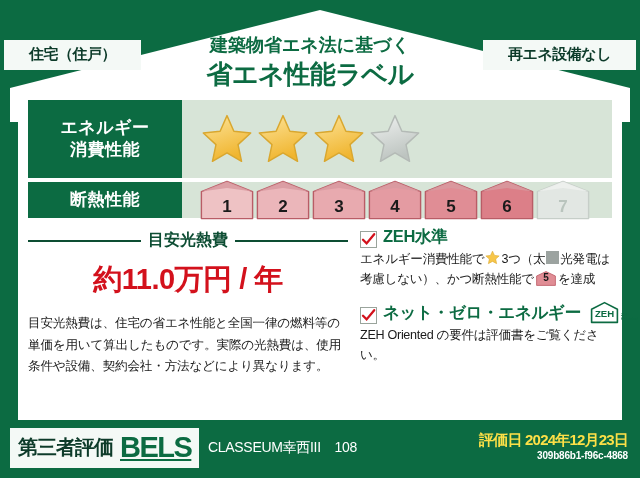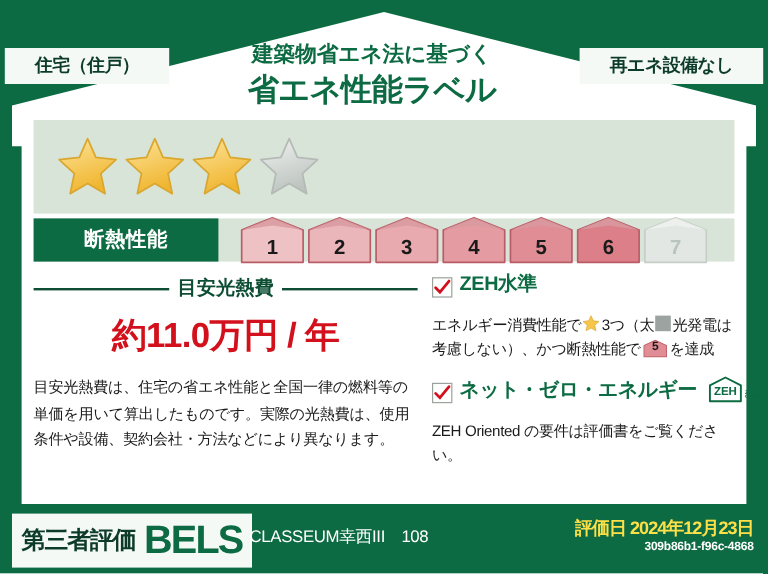--- a/index.html
+++ b/index.html
@@ -182,21 +182,21 @@
   }
   .checkbox svg { position: absolute; left: 0; top: 0; }
   .check-title {
     color: #0c6b42;
     font-weight: bold;
     font-size: 16.5px;
     letter-spacing: -0.3px;
     white-space: nowrap;
   }
   .check-body {
-    margin-top: 13px;
+    margin-top: 1px;
     font-size: 12.6px;
     line-height: 1.6;
     color: #1a1a1a;
     letter-spacing: -0.3px;
   }
   .inline-star { vertical-align: -2px; margin: 0 1px; }
   .inline-chip {
     display: inline-block;
     vertical-align: -3px;
     margin: 0 2px;
@@ -249,23 +249,24 @@
   }
   #bels-eval {
     color: #0d3b2a;
     font-weight: bold;
     font-size: 20px;
     letter-spacing: -1px;
   }
   #bels-mark {
     color: #0c6b42;
     font-weight: bold;
-    font-size: 33px;
+    font-size: 29px;
     letter-spacing: -1.5px;
     font-family: "Liberation Sans", sans-serif;
+    text-decoration: underline;
   }
   #property-name {
     position: absolute;
     left: 208px; top: 19px;
     color: #ffffff;
     font-size: 14px;
     letter-spacing: -0.3px;
     white-space: nowrap;
   }
   #eval-date {
@@ -301,20 +302,24 @@
     <div id="roof-title">省エネ性能ラベル</div>
   </div>
 
   <div class="top-badge" id="badge-left">住宅（住戸）</div>
   <div class="top-badge" id="badge-right">再エネ設備なし</div>
 
   <div id="card">
     <div id="card-inner">
 
       <div class="perf-row" id="row-energy">
+        <div class="perf-label">
+          <span>エネルギー</span>
+          <span>消費性能</span>
+        </div>
         <div class="perf-value">
           <div class="stars" id="stars">
               <svg width="54" height="52" viewBox="0 0 48 50" class="star">
                 <defs>
                   <linearGradient id="gf0" x1="0" y1="0" x2="0.35" y2="1">
                     <stop offset="0" stop-color="#fde49a"></stop>
                     <stop offset="1" stop-color="#f0b52f"></stop>
                   </linearGradient>
                 </defs>
                 <polygon points="24,2.5 30.6,17.5 46.8,19.2 34.6,30.4 38,46.5 24,38.3 10,46.5 13.4,30.4 1.2,19.2 17.4,17.5" fill="url(#gf0)" stroke="#d9a72f" stroke-width="1.4" stroke-linejoin="round"></polygon>

